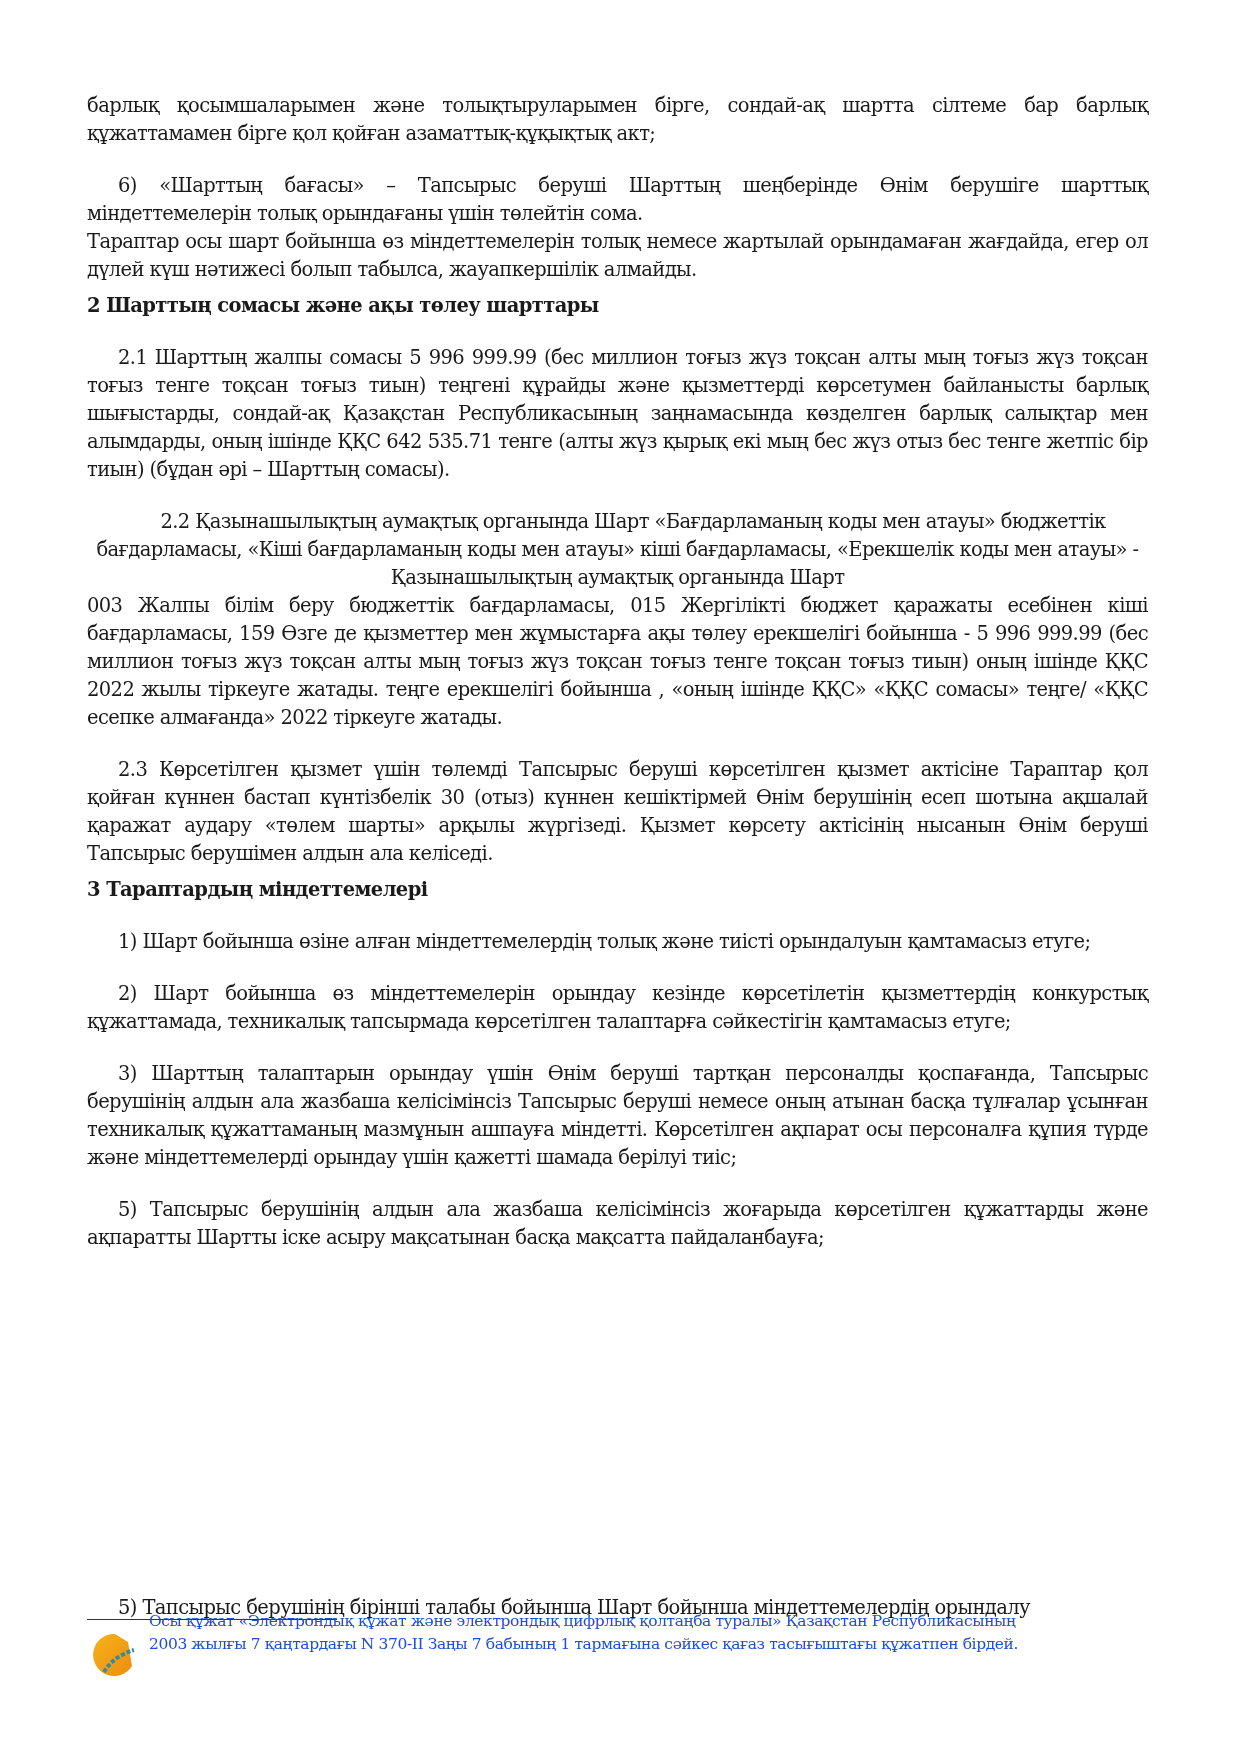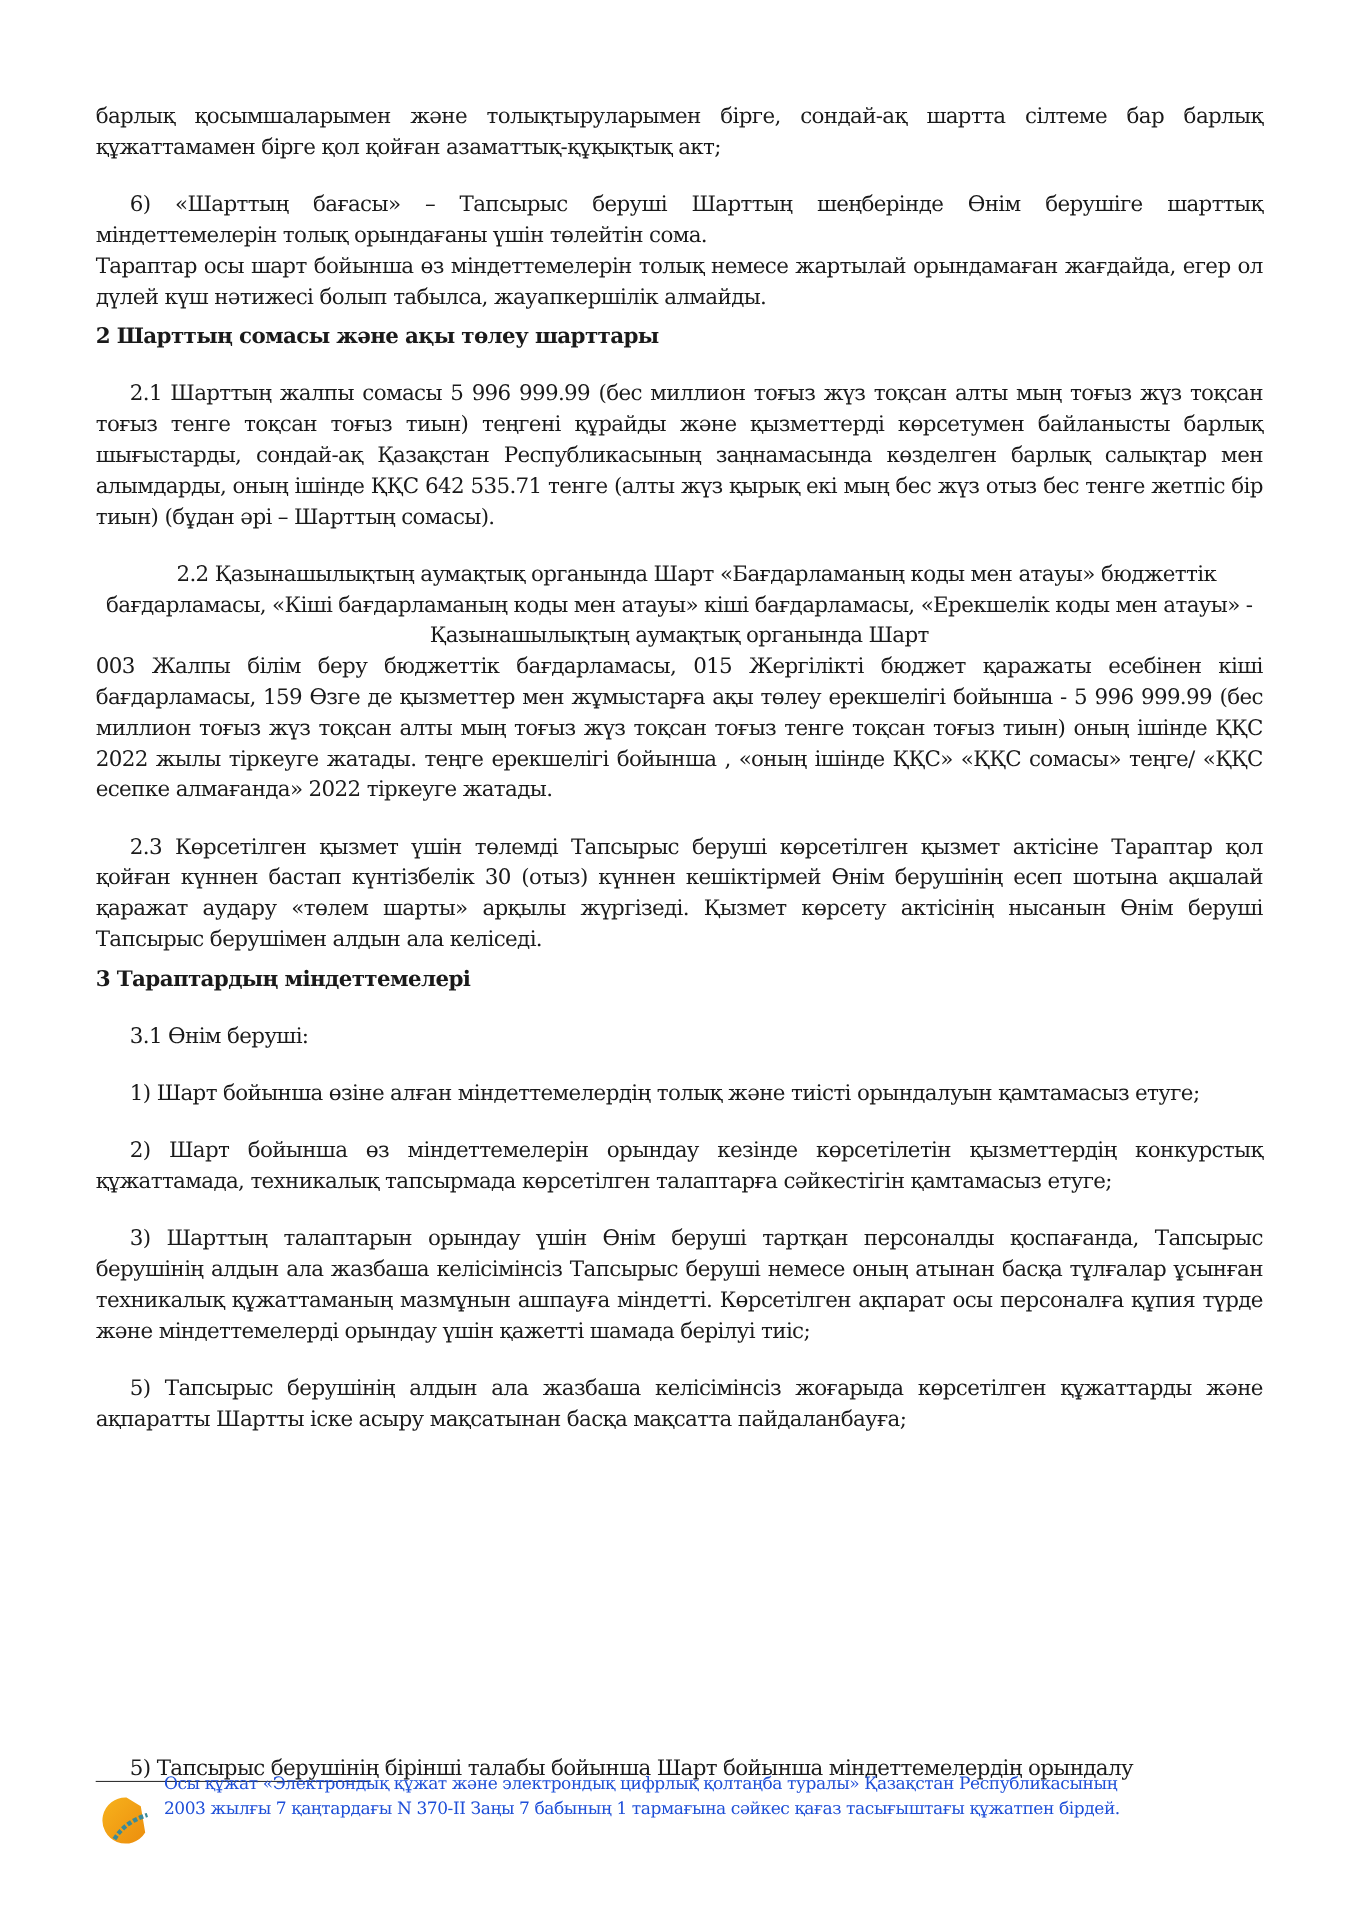--- a/index.html
+++ b/index.html
@@ -44,21 +44,20 @@
 <div class="page">
   <p>барлық қосымшаларымен және толықтыруларымен бірге, сондай-ақ шартта сілтеме бар барлық құжаттамамен бірге қол қойған азаматтық-құқықтық акт;</p>
   <p class="indent gap">6) «Шарттың бағасы» – Тапсырыс беруші Шарттың шеңберінде Өнім берушіге шарттық міндеттемелерін толық орындағаны үшін төлейтін сома.</p>
   <p>Тараптар осы шарт бойынша өз міндеттемелерін толық немесе жартылай орындамаған жағдайда, егер ол дүлей күш нәтижесі болып табылса, жауапкершілік алмайды.</p>
   <h2 style="margin-top:8px">2 Шарттың сомасы және ақы төлеу шарттары</h2>
   <p class="indent gap">2.1 Шарттың жалпы сомасы 5 996 999.99 (бес миллион тоғыз жүз тоқсан алты мың тоғыз жүз тоқсан тоғыз тенге тоқсан тоғыз тиын) теңгені құрайды және қызметтерді көрсетумен байланысты барлық шығыстарды, сондай-ақ Қазақстан Республикасының заңнамасында көзделген барлық салықтар мен алымдарды, оның ішінде ҚҚС 642 535.71 тенге (алты жүз қырық екі мың бес жүз отыз бес тенге жетпіс бір тиын) (бұдан әрі – Шарттың сомасы).</p>
   <p class="indent gap" style="text-align:center">2.2 Қазынашылықтың аумақтық органында Шарт «Бағдарламаның коды мен атауы» бюджеттік бағдарламасы, «Кіші бағдарламаның коды мен атауы» кіші бағдарламасы, «Ерекшелік коды мен атауы» - Қазынашылықтың аумақтық органында Шарт</p>
   <p>003 Жалпы білім беру бюджеттік бағдарламасы, 015 Жергілікті бюджет қаражаты есебінен кіші бағдарламасы, 159 Өзге де қызметтер мен жұмыстарға ақы төлеу ерекшелігі бойынша - 5 996 999.99 (бес миллион тоғыз жүз тоқсан алты мың тоғыз жүз тоқсан тоғыз тенге тоқсан тоғыз тиын) оның ішінде ҚҚС 2022 жылы тіркеуге жатады. теңге ерекшелігі бойынша , «оның ішінде ҚҚС» «ҚҚС сомасы» теңге/ «ҚҚС есепке алмағанда» 2022 тіркеуге жатады.</p>
   <p class="indent gap">2.3 Көрсетілген қызмет үшін төлемді Тапсырыс беруші көрсетілген қызмет актісіне Тараптар қол қойған күннен бастап күнтізбелік 30 (отыз) күннен кешіктірмей Өнім берушінің есеп шотына ақшалай қаражат аудару «төлем шарты» арқылы жүргізеді. Қызмет көрсету актісінің нысанын Өнім беруші Тапсырыс берушімен алдын ала келіседі.</p>
   <h2 style="margin-top:8px">3 Тараптардың міндеттемелері</h2>
-  <p class="indent gap">3.1 Өнім беруші:</p>
   <p class="indent gap">1) Шарт бойынша өзіне алған міндеттемелердің толық және тиісті орындалуын қамтамасыз етуге;</p>
   <p class="indent gap">2) Шарт бойынша өз міндеттемелерін орындау кезінде көрсетілетін қызметтердің конкурстық құжаттамада, техникалық тапсырмада көрсетілген талаптарға сәйкестігін қамтамасыз етуге;</p>
   <p class="indent gap">3) Шарттың талаптарын орындау үшін Өнім беруші тартқан персоналды қоспағанда, Тапсырыс берушінің алдын ала жазбаша келісімінсіз Тапсырыс беруші немесе оның атынан басқа тұлғалар ұсынған техникалық құжаттаманың мазмұнын ашпауға міндетті. Көрсетілген ақпарат осы персоналға құпия түрде және міндеттемелерді орындау үшін қажетті шамада берілуі тиіс;</p>
   <p class="indent gap">5) Тапсырыс берушінің алдын ала жазбаша келісімінсіз жоғарыда көрсетілген құжаттарды және ақпаратты Шартты іске асыру мақсатынан басқа мақсатта пайдаланбауға;</p>
 </div>
 
 <div class="overlap-line">5) Тапсырыс берушінің бірінші талабы бойынша Шарт бойынша міндеттемелердің орындалу</div>
 
 <div class="footer-line"></div>
 

